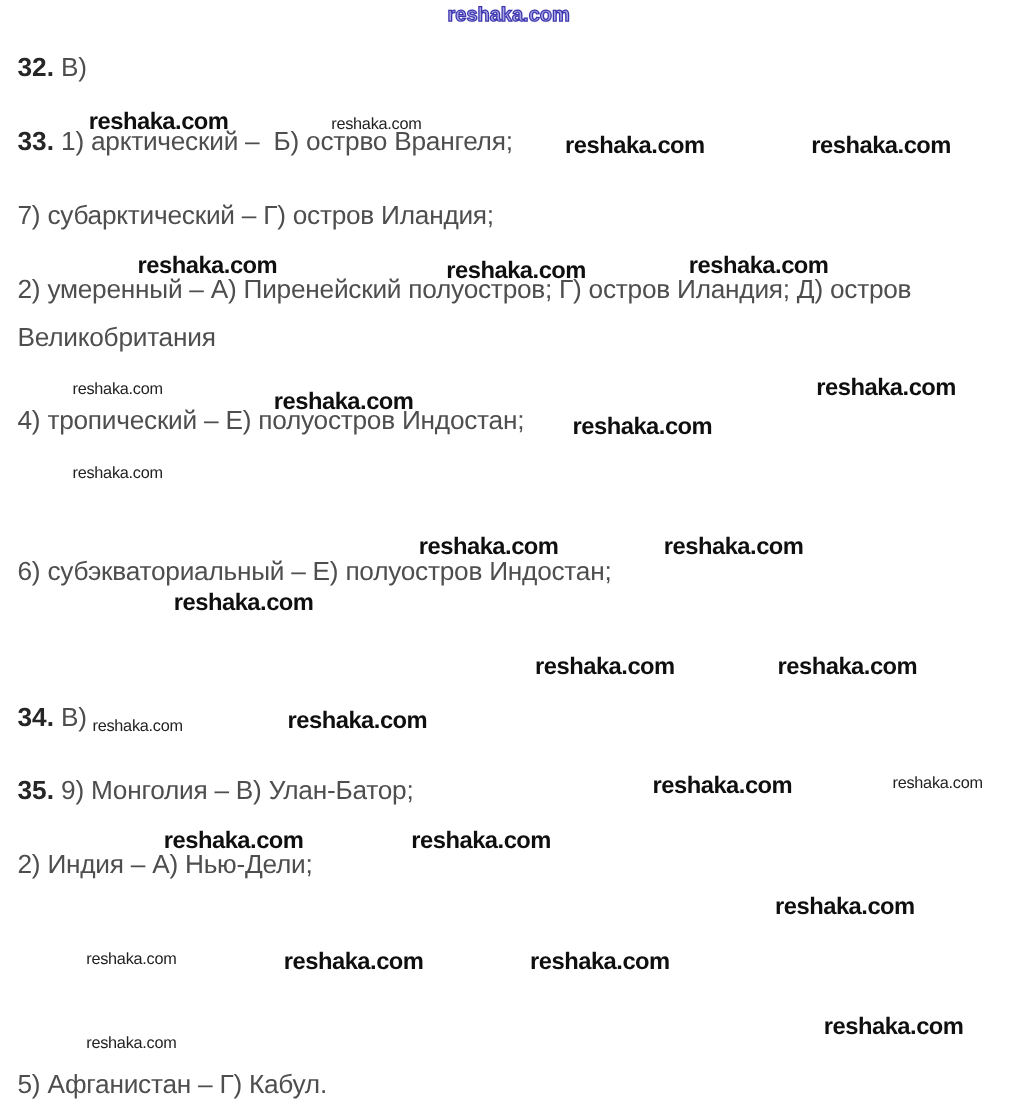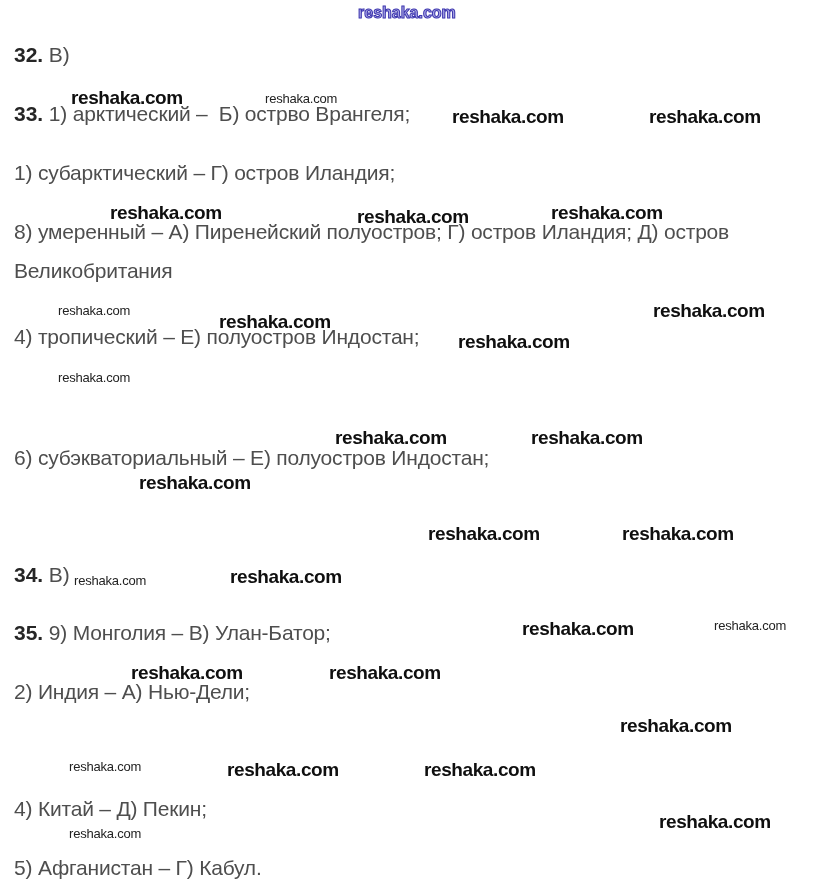--- a/index.html
+++ b/index.html
@@ -64,40 +64,39 @@
 </style>
 </head>
 <body>
 
 <div class="page">
 
   <div class="line" style="top:42px"><span class="num">32.</span><span class="txt"> В)</span></div>
 
   <div class="line" style="top:101px"><span class="num">33.</span><span class="txt"> 1) арктический –  Б) острво Врангеля;</span></div>
 
-  <div class="line" style="top:160px"><span class="txt">1) субарктический – Г) остров Иландия;</span></div>
+  <div class="line" style="top:160px"><span class="txt">7) субарктический – Г) остров Иландия;</span></div>
 
-  <div class="line" style="top:219px"><span class="txt">8) умеренный – А) Пиренейский полуостров; Г) остров Иландия; Д) остров</span></div>
+  <div class="line" style="top:219px"><span class="txt">2) умеренный – А) Пиренейский полуостров; Г) остров Иландия; Д) остров</span></div>
 
   <div class="line" style="top:258px"><span class="txt">Великобритания</span></div>
 
   <div class="line" style="top:324px"><span class="txt">4) тропический – Е) полуостров Индостан;</span></div>
 
 
   <div class="line" style="top:445px"><span class="txt">6) субэкваториальный – Е) полуостров Индостан;</span></div>
 
 
   <div class="line" style="top:562px"><span class="num">34.</span><span class="txt"> В)</span></div>
 
   <div class="line" style="top:620px"><span class="num">35.</span><span class="txt"> 9) Монголия – В) Улан-Батор;</span></div>
 
   <div class="line" style="top:679px"><span class="txt">2) Индия – А) Нью-Дели;</span></div>
 
 
-  <div class="line" style="top:796px"><span class="txt">4) Китай – Д) Пекин;</span></div>
 
   <div class="line" style="top:855px"><span class="txt">5) Афганистан – Г) Кабул.</span></div>
 
   <div class="wm-layer">
       <span class="wm outline" style="left: 358px; top: 4px;">reshaka.com</span>
       <span class="wm bold" style="left: 71px; top: 88px;">reshaka.com</span>
       <span class="wm small" style="left: 265px; top: 92px;">reshaka.com</span>
       <span class="wm bold" style="left: 452px; top: 107px;">reshaka.com</span>
       <span class="wm bold" style="left: 649px; top: 107px;">reshaka.com</span>
       <span class="wm bold" style="left: 110px; top: 203px;">reshaka.com</span>

